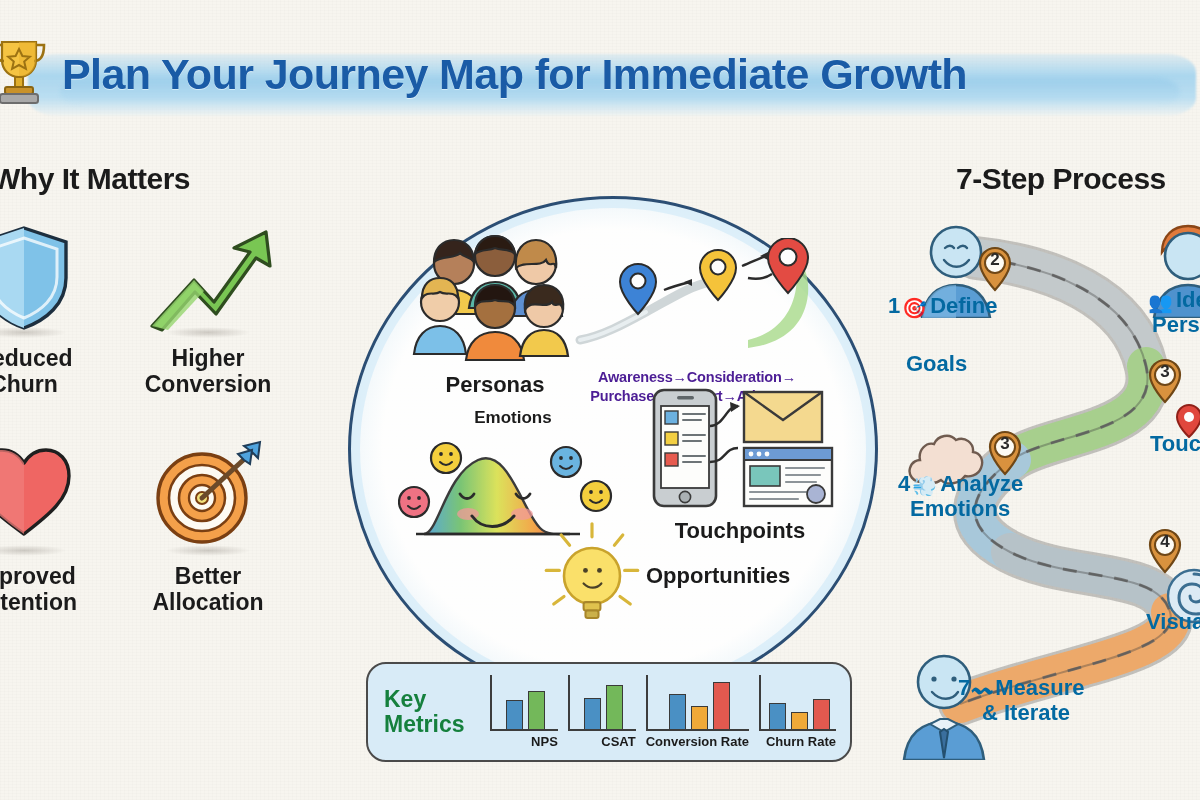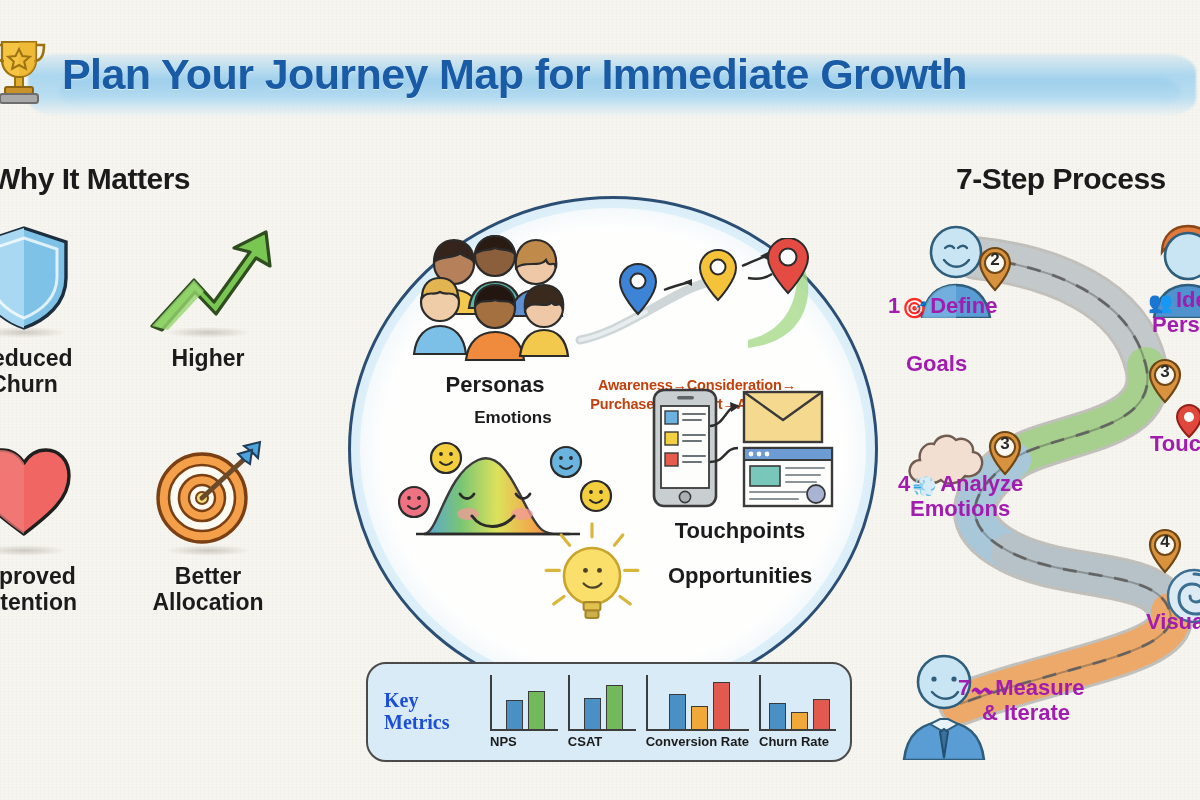--- a/index.html
+++ b/index.html
@@ -76,48 +76,48 @@
     box-shadow:inset 0 0 0 9px rgba(203,231,247,.55);
   }
   .core-item{ position:absolute; text-align:center; }
   .core-lbl{ font-size:22px; font-weight:bold; color:#1b1b1b; }
   #c-personas{ left:400px; top:228px; width:190px; }
   #c-stages{ left:572px; top:238px; width:250px; }
   #c-emotions{ left:398px; top:408px; width:230px; }
   #c-touch{ left:640px; top:386px; width:200px; }
   #c-opps{ left:540px; top:520px; width:290px; }
   .stage-flow{
-    font-size:14.5px; font-weight:bold; color:#c2410c; line-height:1.3;
-    margin-top:12px; letter-spacing:-.2px;
+    font-size:14.5px; font-weight:bold; color:#4c1d95; line-height:1.3;
+    margin-top:4px; letter-spacing:-.2px;
   }
   .emotions-cap{ font-size:17px; font-weight:bold; color:#1b1b1b; margin-bottom:2px; }
 
   
   .metrics-panel{
     position:absolute; left:366px; top:662px; width:486px; height:100px;
     background:#d8ebf7; border:2.5px solid #4a4a4a; border-radius:20px;
     display:flex; align-items:center; padding:0 14px 0 16px; gap:10px;
   }
   .metrics-title{
-    font-size:20px; font-weight:bold; color:#1d4ed8; line-height:1.08;
-    width:96px; flex:none;font-family:Liberation Serif, serif;
-  }
-  .metric-group{ flex:1; display:flex; flex-direction:column; align-items:flex-start; }
+    font-size:23px; font-weight:bold; color:#15803d; line-height:1.08;
+    width:96px; flex:none;
+  }
+  .metric-group{ flex:1; display:flex; flex-direction:column; align-items:flex-end; }
   .metric-plot{
     height:56px; width:100%; display:flex; align-items:flex-end; justify-content:center;
     gap:5px; border-left:2px solid #3d3d3d; border-bottom:2px solid #3d3d3d;
     padding:0 6px 0 8px; position:relative;
   }
   .bar{ width:17px; border:1.4px solid #3a3a3a; border-bottom:none; }
   .metric-name{ font-size:13px; font-weight:bold; color:#1b1b1b; margin-top:3px; white-space:nowrap; }
 
   
   .road-wrap{ position:absolute; left:900px; top:196px; width:300px; height:560px; }
   .step-label{
-    position:absolute; font-size:22px; font-weight:bold; color:#a21caf;
+    position:absolute; font-size:22px; font-weight:bold; color:#0369a1;
     line-height:1.12; white-space:nowrap;
   }
   .step-label .num{ margin-right:2px; }
   .step-emoji{ font-size:20px; vertical-align:-2px; margin-right:3px; }
   #s1{ left:888px; top:294px; }
   #s2{ left:1148px; top:288px; }
   #s3{ left:1150px; top:432px; }
   #s4{ left:898px; top:472px; }
   #s6{ left:1146px; top:610px; }
   #s7{ left:958px; top:676px; }
@@ -169,20 +169,21 @@
   <div class="benefit" id="b-1">
     <div class="ic">
       <svg viewBox="0 0 140 112" width="140" height="112">
         <path d="M14 104 L56 58 L76 80 L112 30 L96 26 L128 10 L132 44 L118 36 L78 92 L57 70 L24 108Z" fill="#79c653" stroke="#2f4d1f" stroke-width="3.2" stroke-linejoin="round"></path>
         <path d="M14 104 L56 58 L66 69 L30 108Z" fill="#96d66f" opacity=".8"></path>
       </svg>
       <div class="shadow-ell"></div>
     </div>
     <div class="lbl">
       <div>Higher</div>
+      <div>Conversion</div>
     </div>
   </div>
 
   <div class="benefit" id="b-2">
     <div class="ic">
       <svg viewBox="0 0 110 102" width="110" height="102">
         <path d="M55 94C30 76 8 60 8 36 8 20 20 10 33 10c9 0 17 5 22 13 5-8 13-13 22-13 13 0 23 10 23 26 0 24-22 40-45 58Z" fill="#ef6663" stroke="#1f1f1f" stroke-width="3.4" stroke-linejoin="round"></path>
         <path d="M55 94C30 76 8 60 8 36 8 20 20 10 33 10c9 0 17 5 22 13Z" fill="#f07e79" opacity=".75"></path>
       </svg>
       <div class="shadow-ell"></div>
@@ -348,21 +349,21 @@
           <path d="M146 96h30"></path>
         <path d="M110 106h62"></path>
           <path d="M110 113h48"></path>
       </g>
       <circle cx="176" cy="108" r="9" fill="#a9b4d4" stroke="#3a3a3a" stroke-width="1.8"></circle>
     </svg>
     <div class="core-lbl">Touchpoints</div>
   </div>
 
   <div class="core-item" id="c-opps">
-    <div style="display:flex; align-items:center; gap:24px;">
+    <div style="display:flex; align-items:center; gap:2px;">
       <svg viewBox="0 0 110 120" width="104" height="112">
         <g stroke="#d8b63a" stroke-width="3.4" stroke-linecap="round">
           <path d="M55 4v14"></path>
             <path d="M22 16l9 11"></path>
             <path d="M88 16l-9 11"></path>
           <path d="M6 54h14"></path>
             <path d="M104 54h-14"></path>
           <path d="M14 90l11-8"></path>
             <path d="M96 90l-11-8"></path>
         </g>

